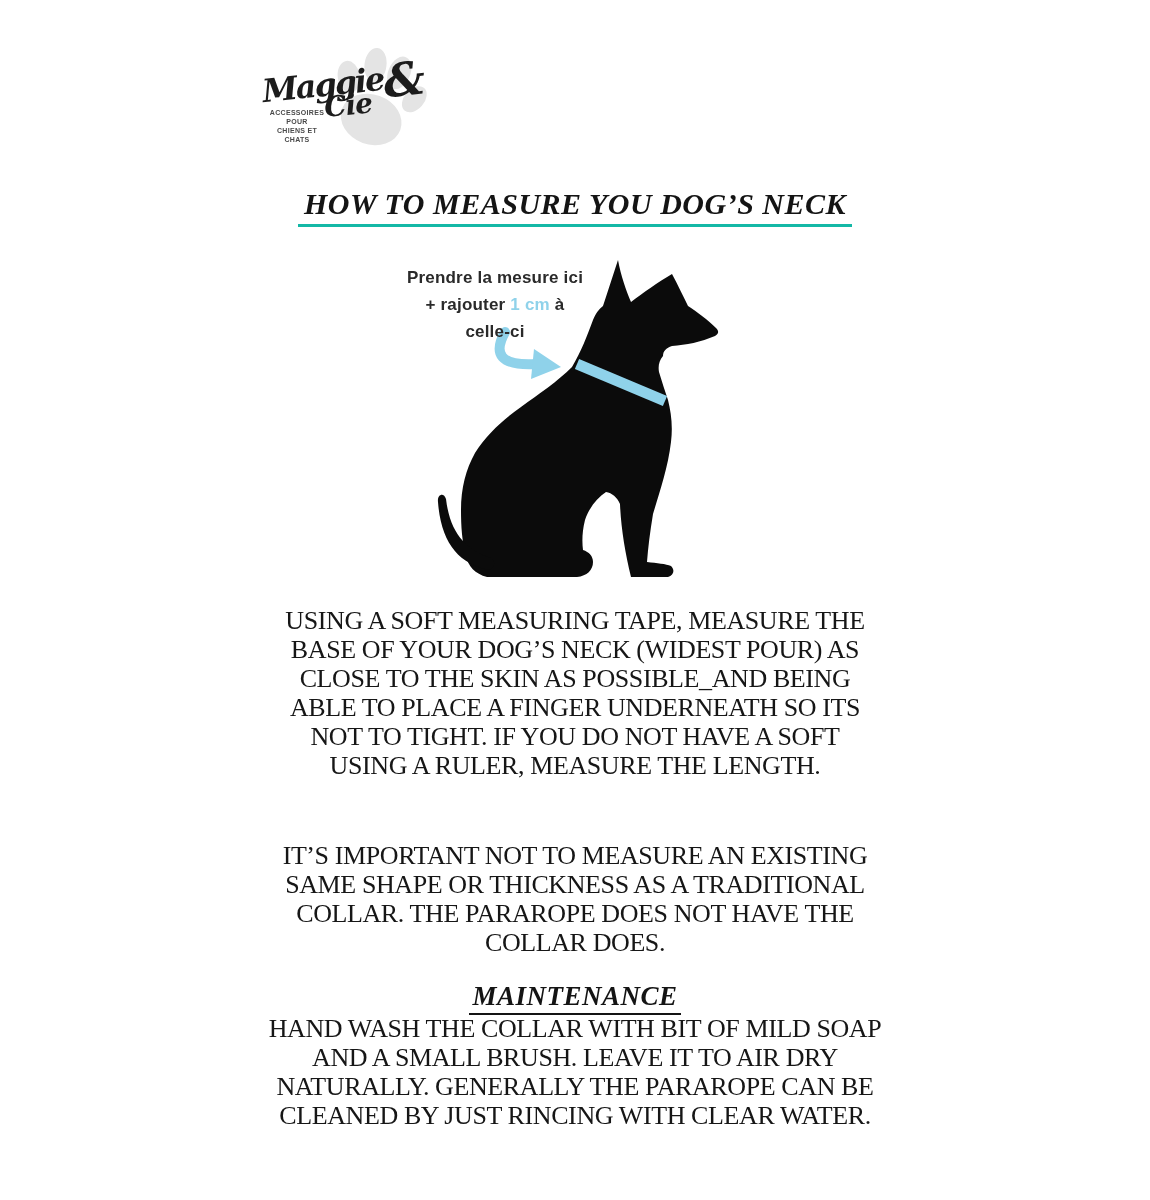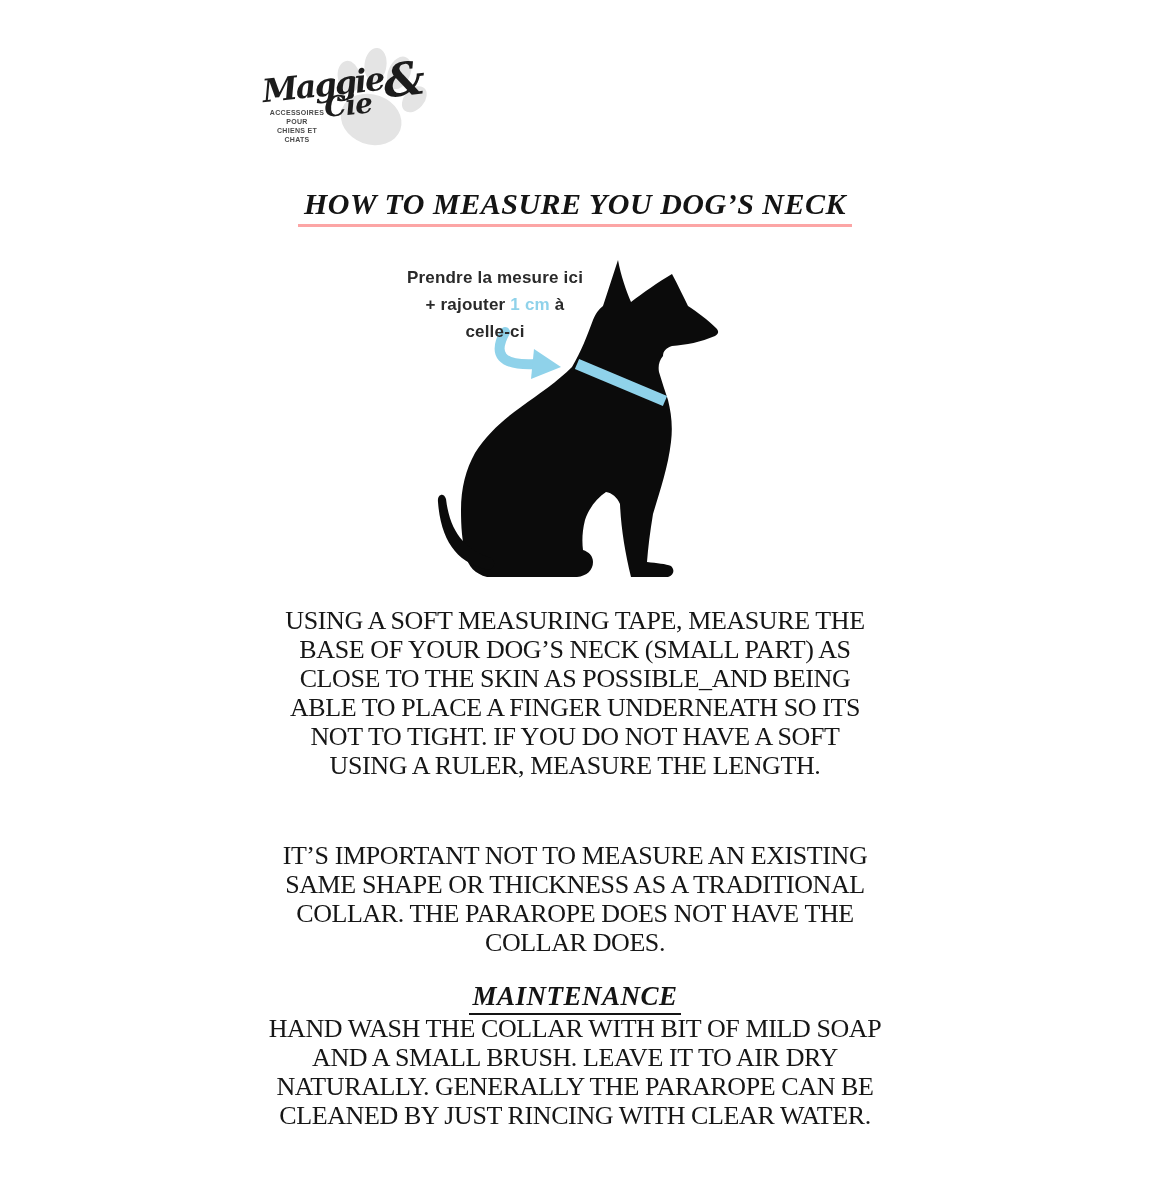--- a/index.html
+++ b/index.html
@@ -20,21 +20,21 @@
   .brand-line2 { font-size:28px; letter-spacing:-1px; transform:rotate(-6deg);
                  display:block; margin:-16px 0 0 62px; }
   .tagline { position:absolute; left:2px; top:60px; width:66px; text-align:center;
              font-family:"Liberation Sans", sans-serif; font-weight:700;
              font-size:7px; line-height:9px; letter-spacing:0.3px; color:#4a4a4a; }
 
   
   .title-wrap { position:absolute; top:186px; left:0; width:100%; text-align:center; }
   .title-text { display:inline-block; font:italic 700 30px/36px "Liberation Serif", serif;
                 color:#141414; letter-spacing:0.5px;
-                border-bottom:3px solid #fca5a5; padding:0 6px 2px 6px; }
+                border-bottom:3px solid #14b8a6; padding:0 6px 2px 6px; }
   .maint-wrap { position:absolute; top:980px; left:0; width:100%; text-align:center; }
   .maint-text { display:inline-block; font:italic 700 27px/32px "Liberation Serif", serif;
                 color:#141414; letter-spacing:0.5px;
                 border-bottom:2.5px solid #141414; padding:0 3px 1px 3px; }
 
   
   .figure { position:absolute; left:400px; top:248px; width:370px; height:335px; }
   .figure-svg { position:absolute; left:0; top:0; }
   .note { position:absolute; left:-6px; top:16px; width:202px; text-align:center;
           font-family:"Liberation Sans", sans-serif; font-weight:700;
@@ -131,21 +131,21 @@
   <div class="note">
     <div>Prendre la mesure ici</div>
     <div><span>+ rajouter </span><span class="accent-text">1 cm</span><span> à</span></div>
     <div>celle-ci</div>
   </div>
 </div>
 
 <div id="para-measuring" class="para">
 
 <div>USING A SOFT MEASURING TAPE, MEASURE THE</div>
-    <div>BASE OF YOUR DOG’S NECK (SMALL PART) AS</div>
+    <div>BASE OF YOUR DOG’S NECK (WIDEST POUR) AS</div>
     <div>CLOSE TO THE SKIN AS POSSIBLE_AND BEING</div>
     <div>ABLE TO PLACE A FINGER UNDERNEATH SO ITS</div>
     <div>NOT TO TIGHT. IF YOU DO NOT HAVE A SOFT</div>
     <div>USING A RULER, MEASURE THE LENGTH.</div>
   </div>
 
 <div id="para-important" class="para">
 
 <div>IT’S IMPORTANT NOT TO MEASURE AN EXISTING</div>
     <div>SAME SHAPE OR THICKNESS AS A TRADITIONAL</div>

